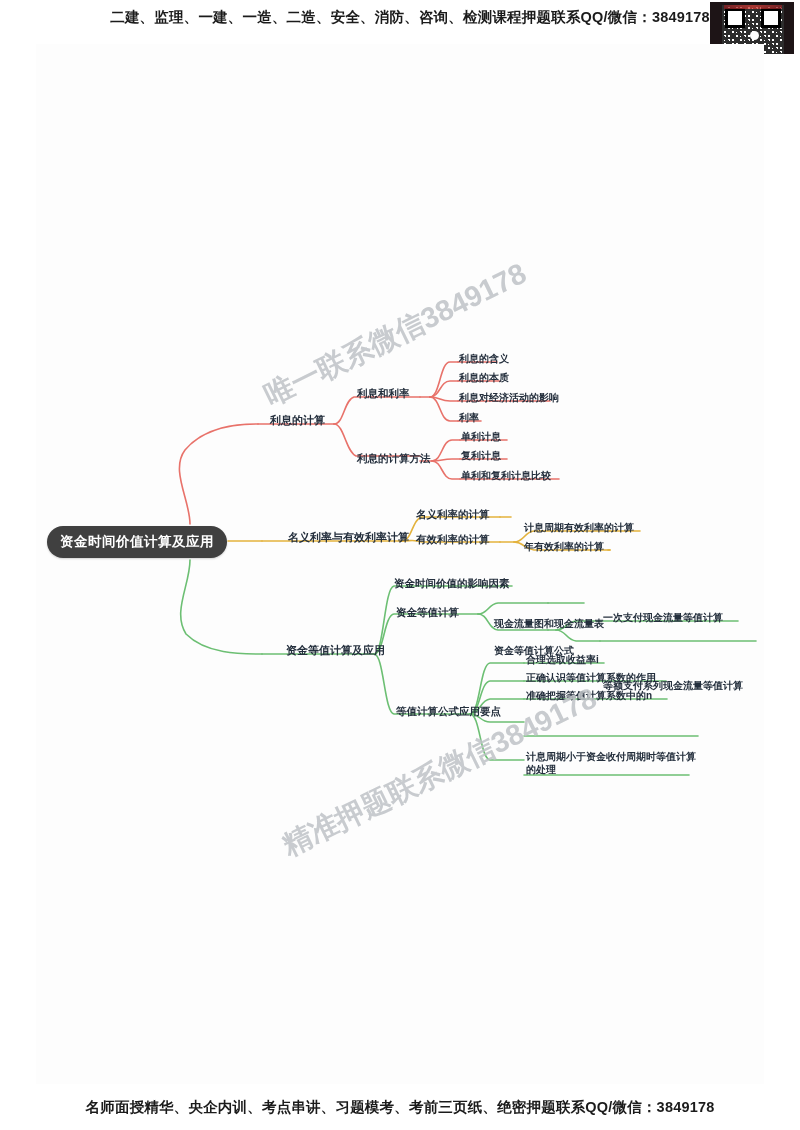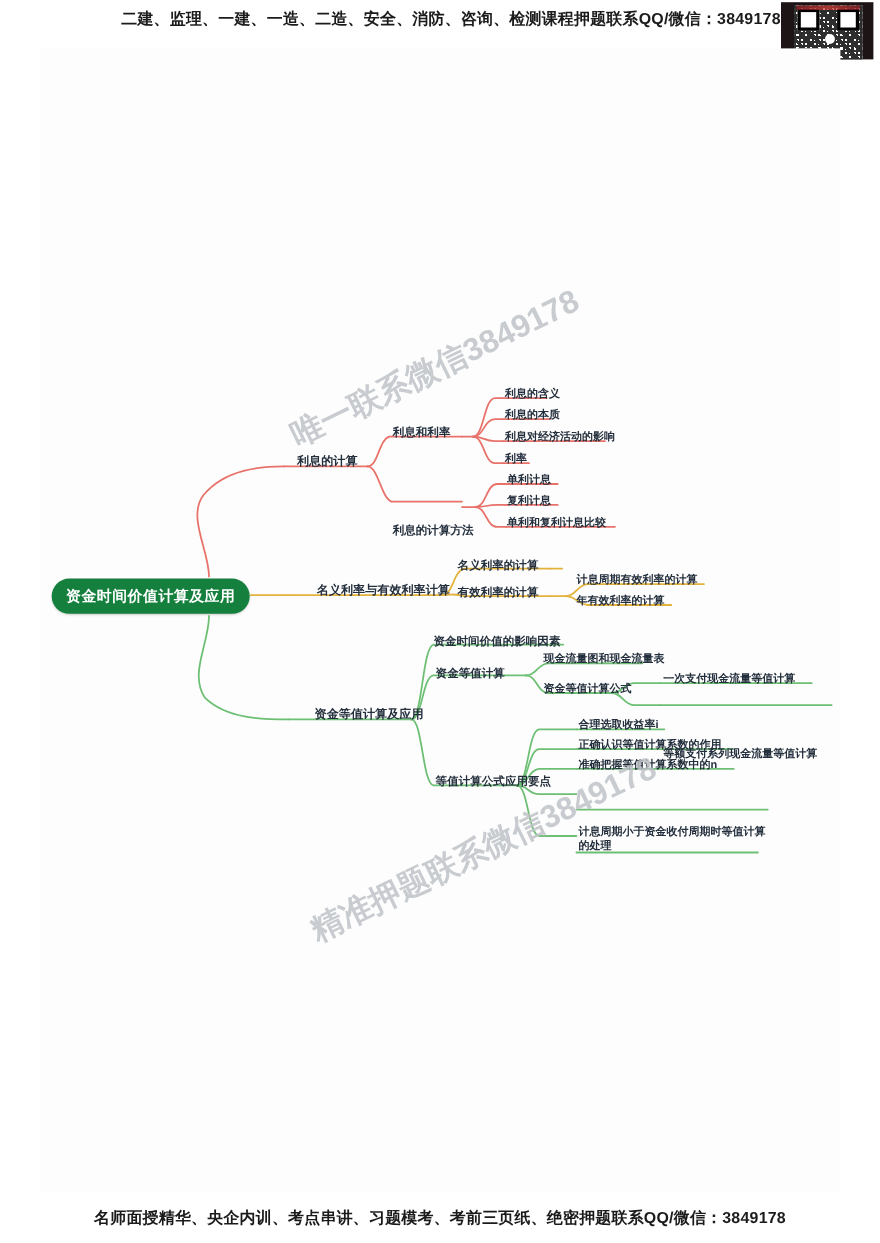--- a/index.html
+++ b/index.html
@@ -70,32 +70,32 @@
     position:absolute;
     white-space:nowrap;
     font-weight:bold;
     color:#242f3d;
     line-height:1.15;
   }
   .root-node{
     position:absolute;
     left:47px;top:526px;
     width:180px;height:32px;
-    background:#15803d;
+    background:#404040;
     border-radius:16px;
     color:#ffffff;
     font-size:13.5px;
     font-weight:bold;
     display:flex;align-items:center;justify-content:center;
     letter-spacing:.5px;
     box-shadow:0 1px 2px rgba(0,0,0,.18);
   }
   .lvl1{font-size:11px;margin-left:24px;}
   .lvl2{font-size:10.5px;}
-  .lvl3{font-size:10px;}
+  .lvl3{font-size:10px;margin-top:24px;}
   .leaf{font-size:10px;}
   .node.wrap{white-space:normal;line-height:1.25;}
 
   
   .wm{
     position:absolute;
     color:#bfc3c7;
     font-weight:bold;
     white-space:nowrap;
     transform-origin:left top;
@@ -207,21 +207,21 @@
 </svg>
 
 <div class="mm-layer">
 
   <div class="root-node">资金时间价值计算及应用</div>
 
   <div class="node lvl1" style="left:246px;top:414px;">利息的计算</div>
 
   <div class="node lvl2" style="left:357px;top:387px;">利息和利率</div>
 
-  <div class="node lvl2" style="left:357px;top:476px;text-align:right;">利息的计算方法</div>
+  <div class="node lvl2" style="left:357px;top:452px;text-align:right;">利息的计算方法</div>
 
   <div class="node leaf" style="left:459px;top:353px;">利息的含义</div>
   <div class="node leaf" style="left:459px;top:372px;">利息的本质</div>
   <div class="node leaf" style="left:459px;top:392px;">利息对经济活动的影响</div>
   <div class="node leaf" style="left:459px;top:412px;">利率</div>
 
   <div class="node leaf" style="left:461px;top:431px;text-align:center;">单利计息</div>
   <div class="node leaf" style="left:461px;top:450px;">复利计息</div>
   <div class="node leaf" style="left:461px;top:470px;">单利和复利计息比较</div>
 

